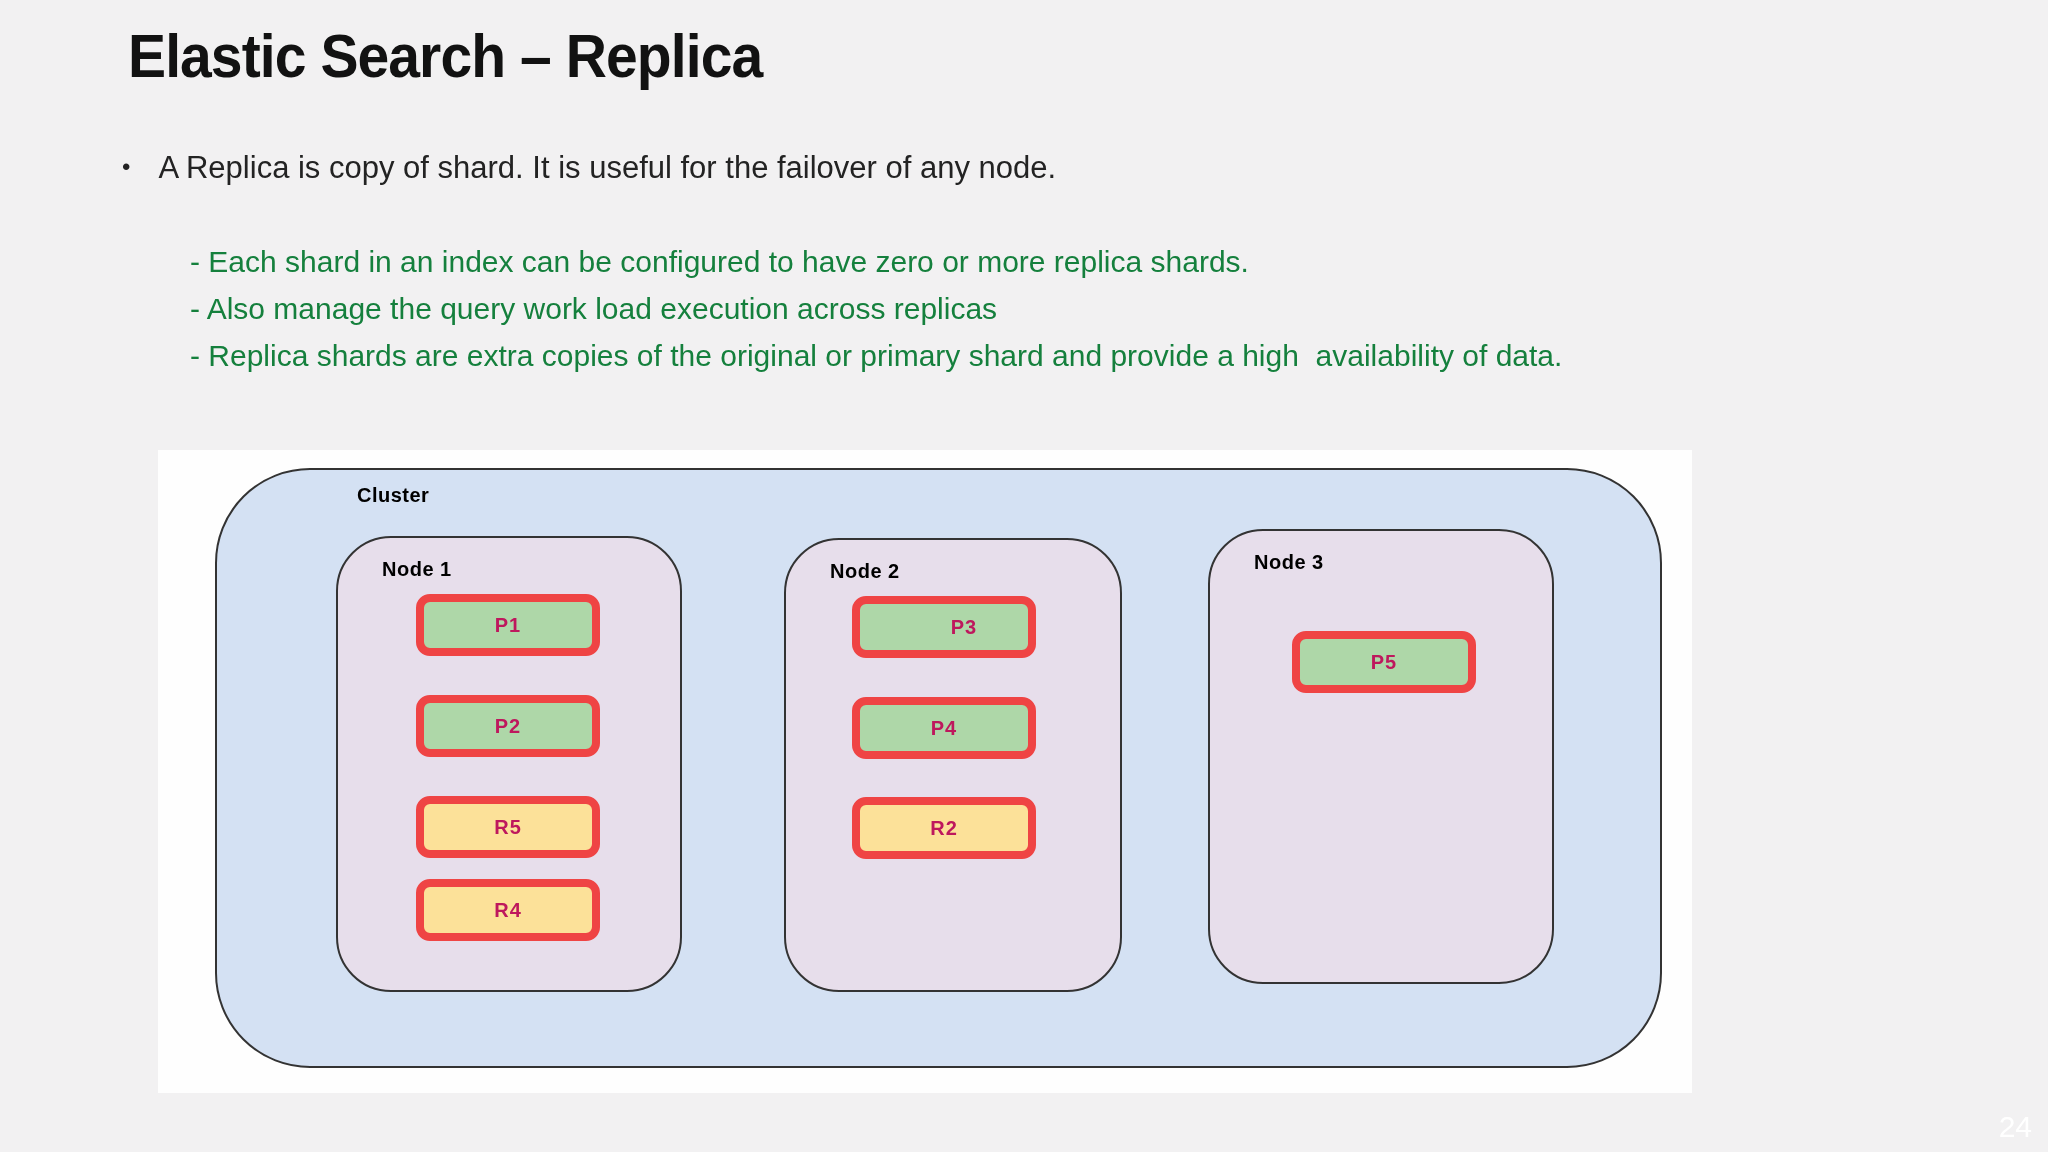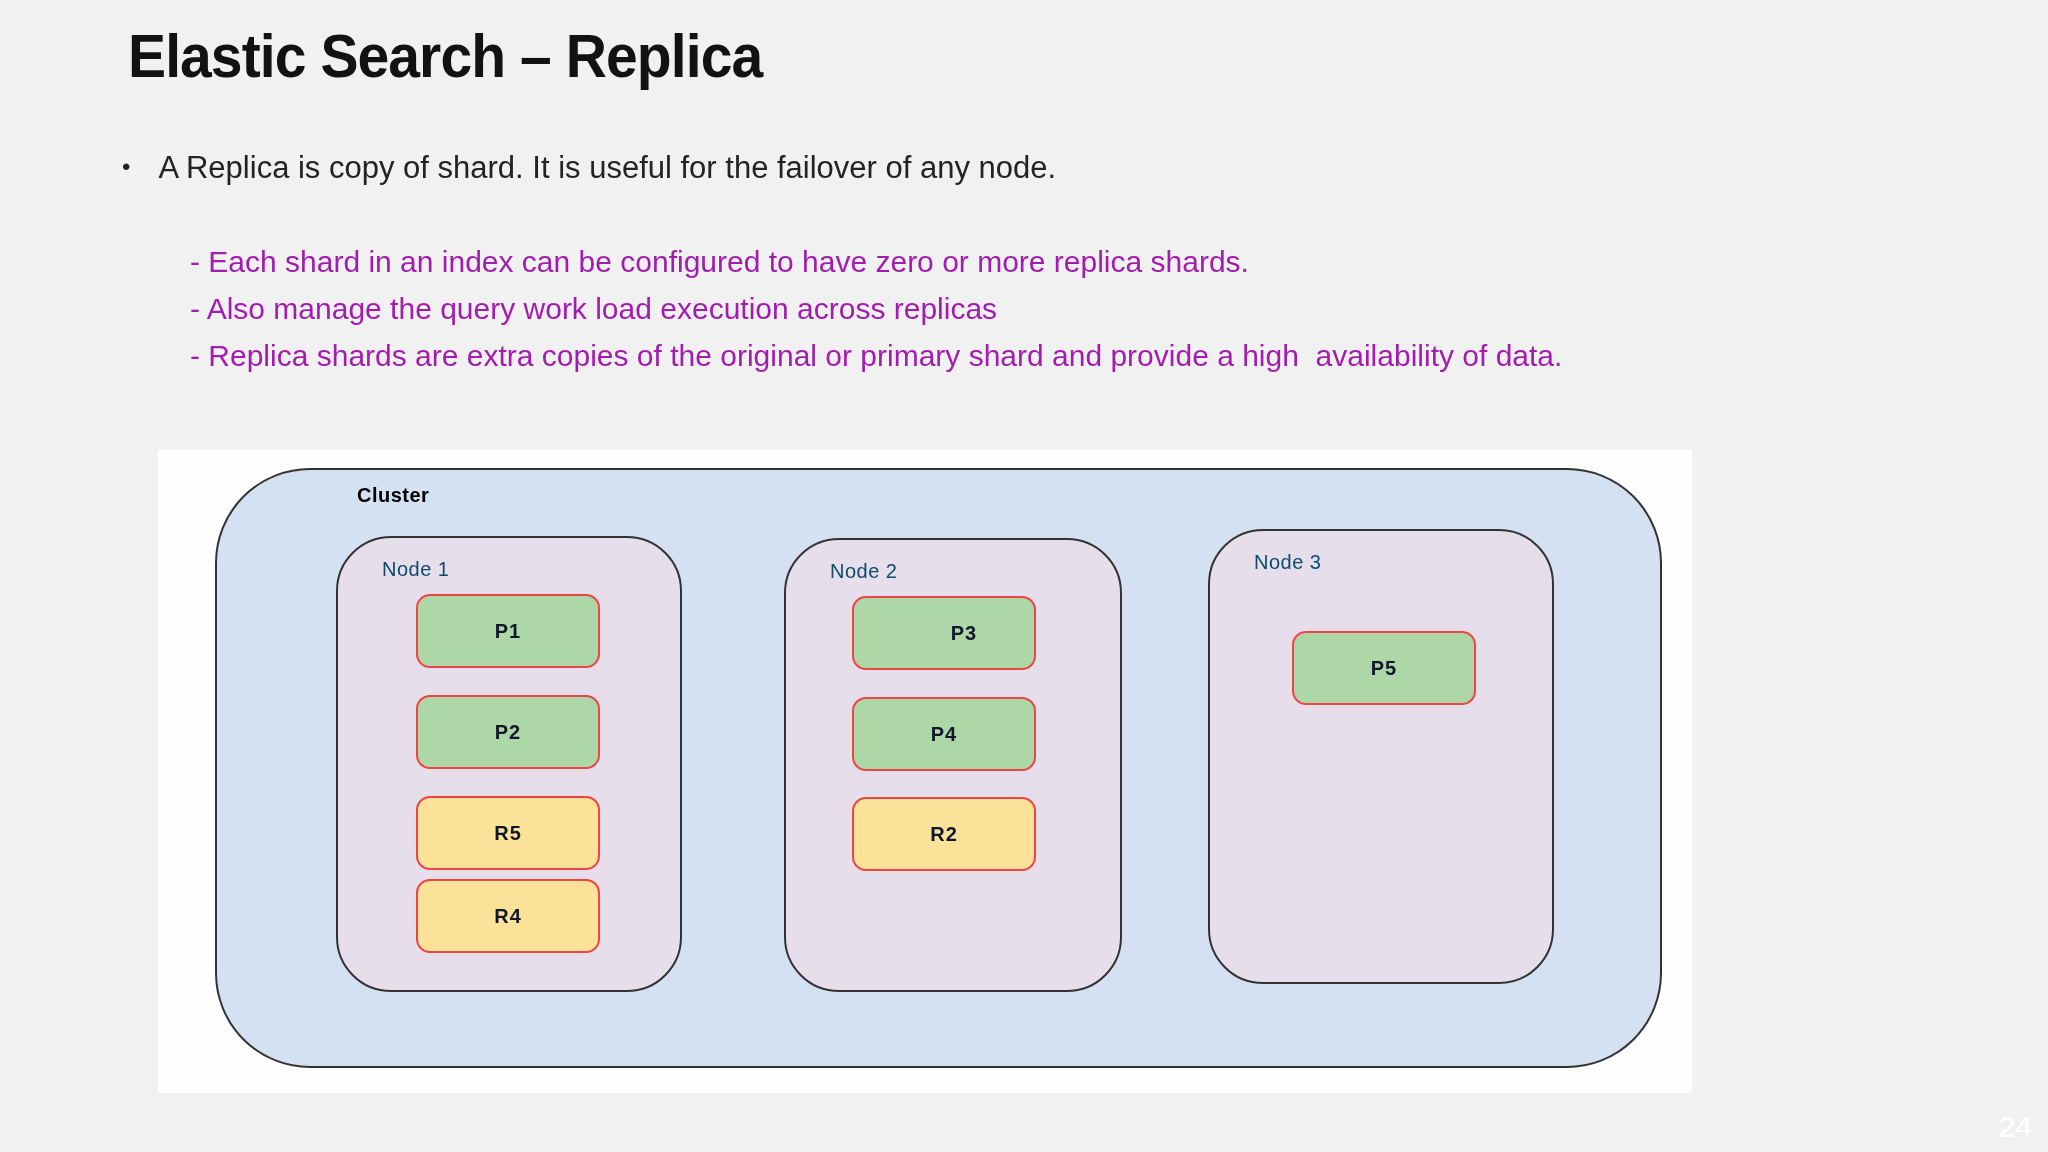--- a/index.html
+++ b/index.html
@@ -26,21 +26,21 @@
   .bullet-row {
     position: absolute; left: 122px; top: 150px;
     display: flex; align-items: baseline;
     font-size: 31px; color: #232323;
   }
   .bullet-dot { font-size: 24px; margin-right: 28px; position: relative; top: -3px; }
 
   
   .sub-bullets {
     position: absolute; left: 190px; top: 238px;
-    font-size: 30px; line-height: 47px; color: #a21caf;
+    font-size: 30px; line-height: 47px; color: #15803d;
   }
   .sub-bullet { white-space: pre-wrap; }
 
   
   .diagram-panel {
     position: absolute; left: 158px; top: 450px;
     width: 1534px; height: 643px;
     background: #fefefe;
   }
   .cluster {
@@ -61,31 +61,31 @@
     background: #e7deeb;
     border: 2px solid #333333;
     border-radius: 55px;
     box-sizing: border-box;
   }
   .node--1 { left: 119px; top: 66px; width: 346px; height: 456px; }
   .node--2 { left: 567px; top: 68px; width: 338px; height: 454px; }
   .node--3 { left: 991px; top: 59px; width: 346px; height: 455px; }
   .node-label {
     position: absolute; left: 44px; top: 20px;
-    font-size: 20px; font-weight: normal; color: #0c4a6e;
+    font-size: 20px; font-weight: bold; color: #000000;
     letter-spacing: 0.5px;
   }
   .shard {
     position: absolute;
-    width: 184px; height: 74px;
-    border: 2px solid #ef4444;
+    width: 184px; height: 62px;
+    border: 8px solid #ef4444;
     border-radius: 14px;
     box-sizing: border-box;
     display: flex; align-items: center; justify-content: center;
-    font-size: 20px; font-weight: bold; color: #0f172a;
+    font-size: 20px; font-weight: bold; color: #be185d;
     letter-spacing: 1px;
   }
   .shard--primary { background: #aed7a8; }
   .shard--replica { background: #fce199; }
 
   .node--1 .shard { left: 78px; }
   .node--1 .shard.pos-1 { top: 56px; }
   .node--1 .shard.pos-2 { top: 157px; }
   .node--1 .shard.pos-3 { top: 258px; }
   .node--1 .shard.pos-4 { top: 341px; }

